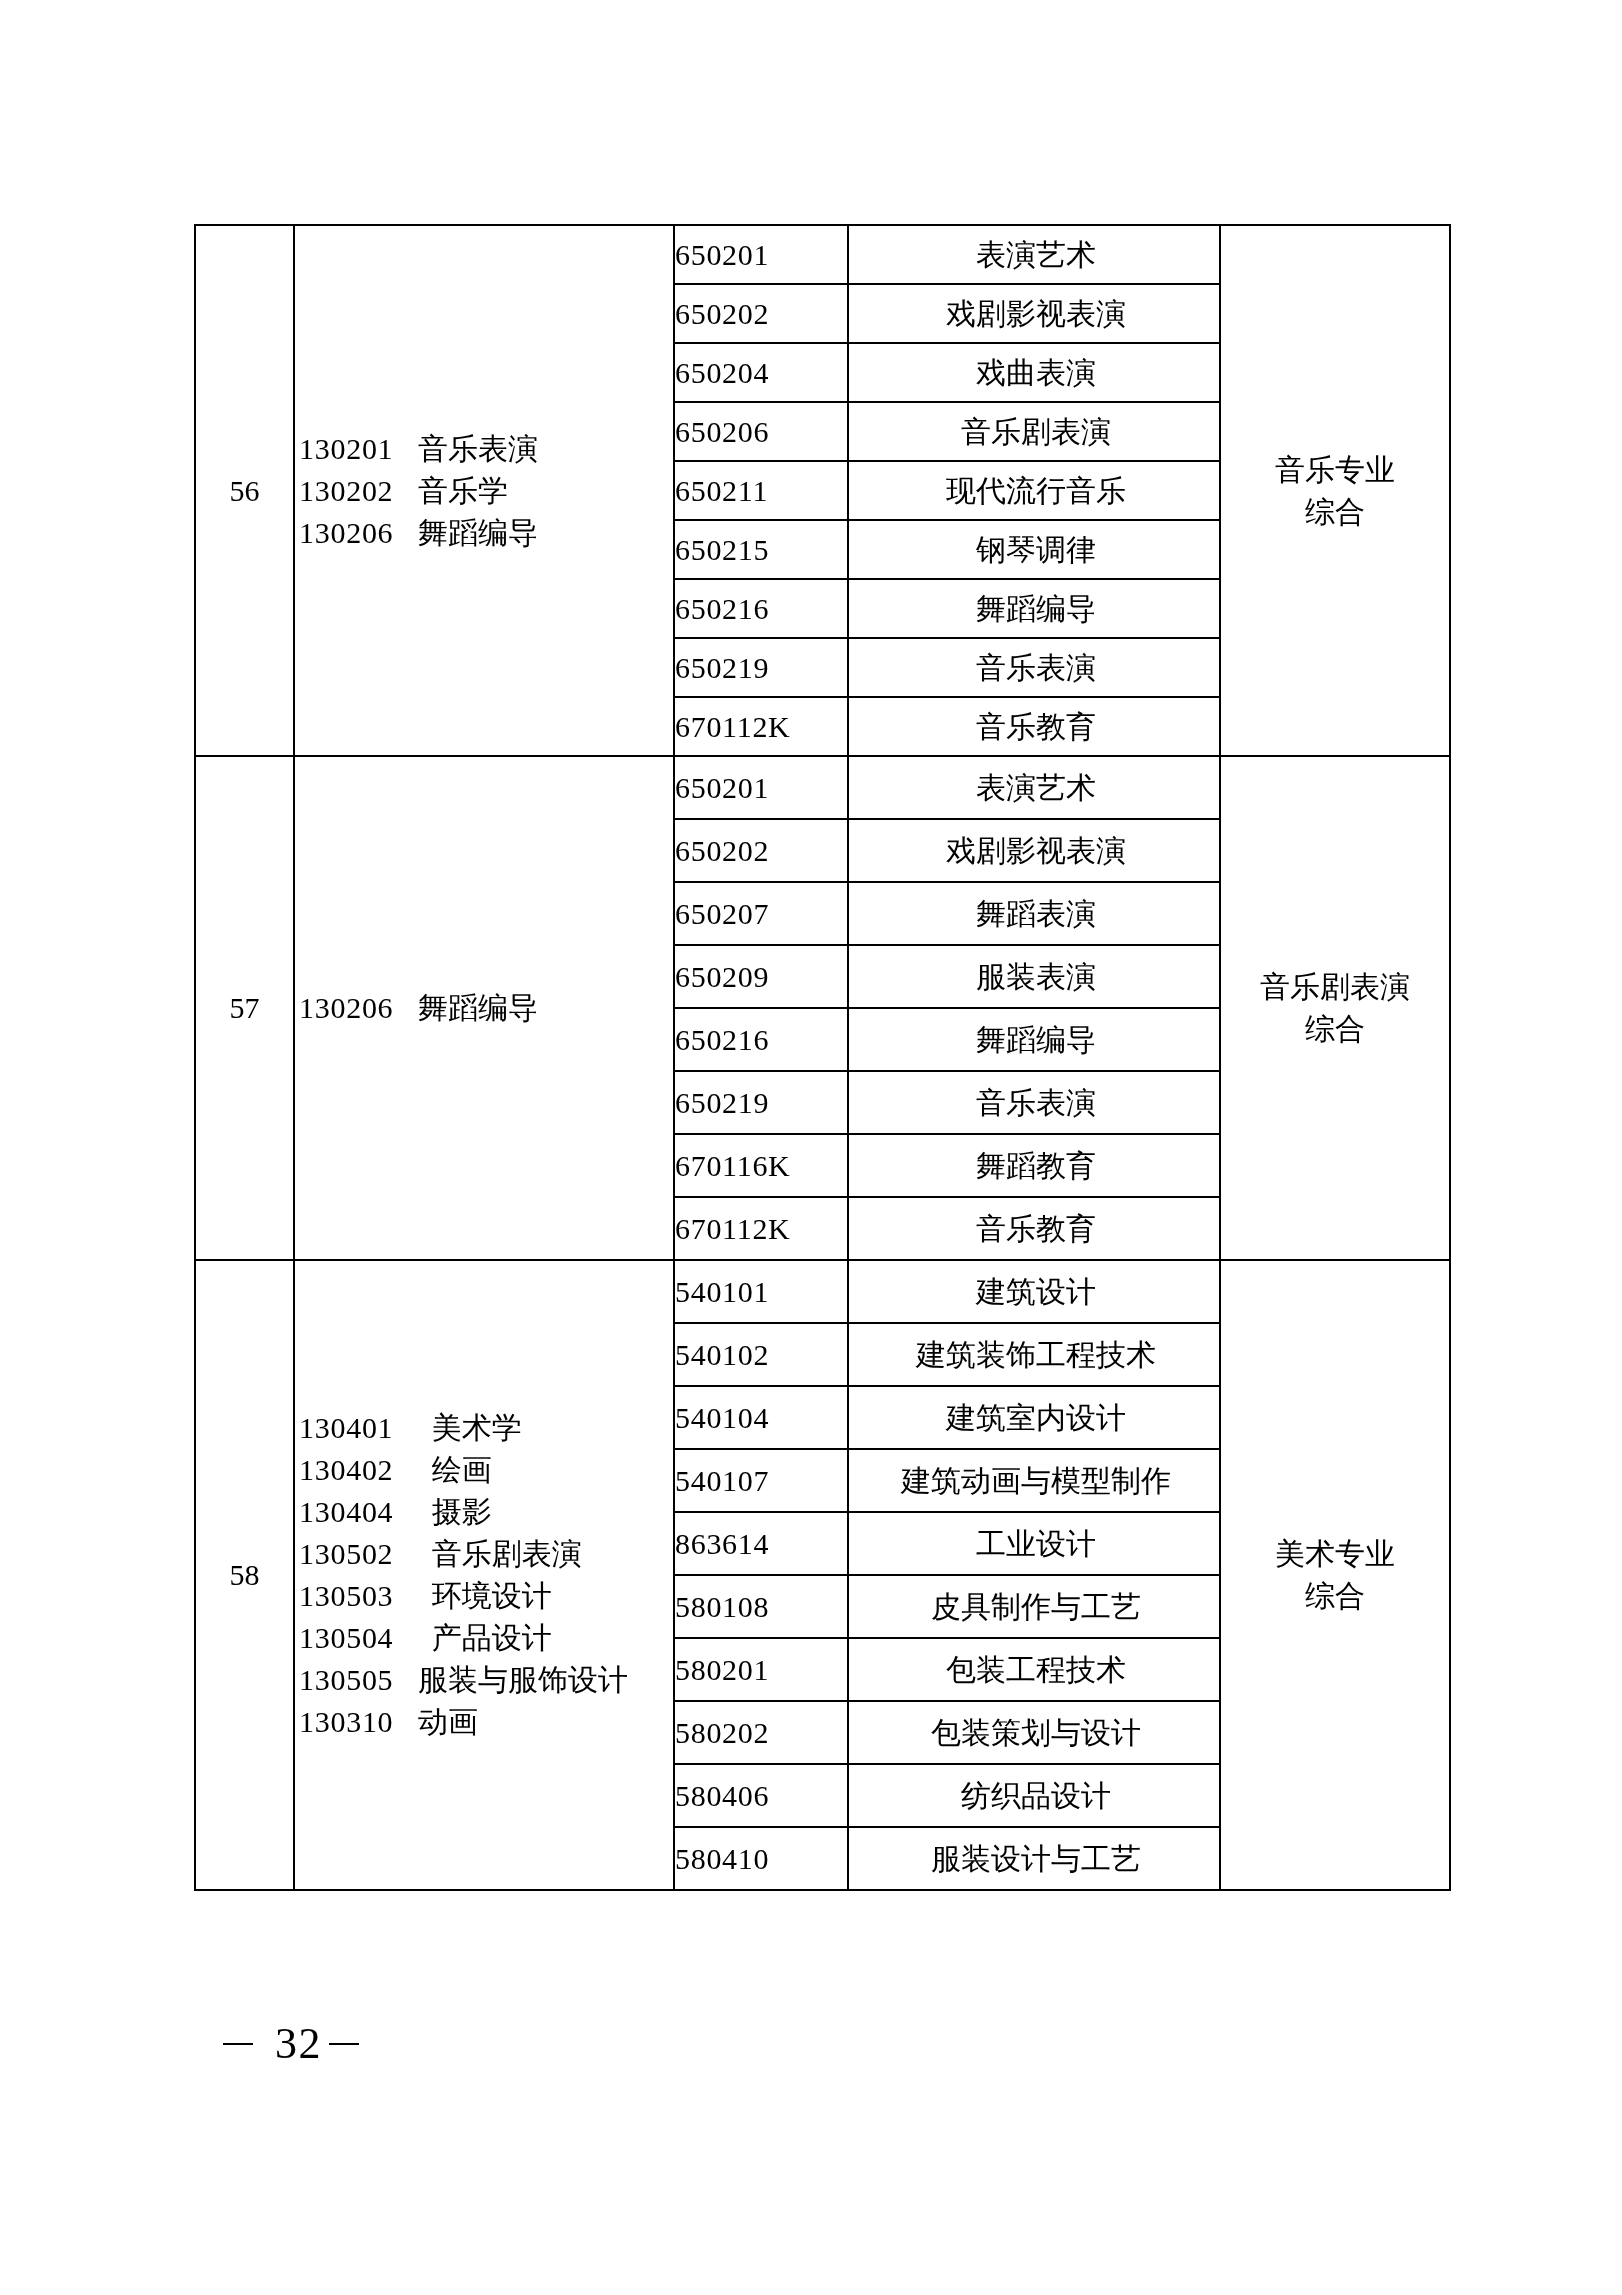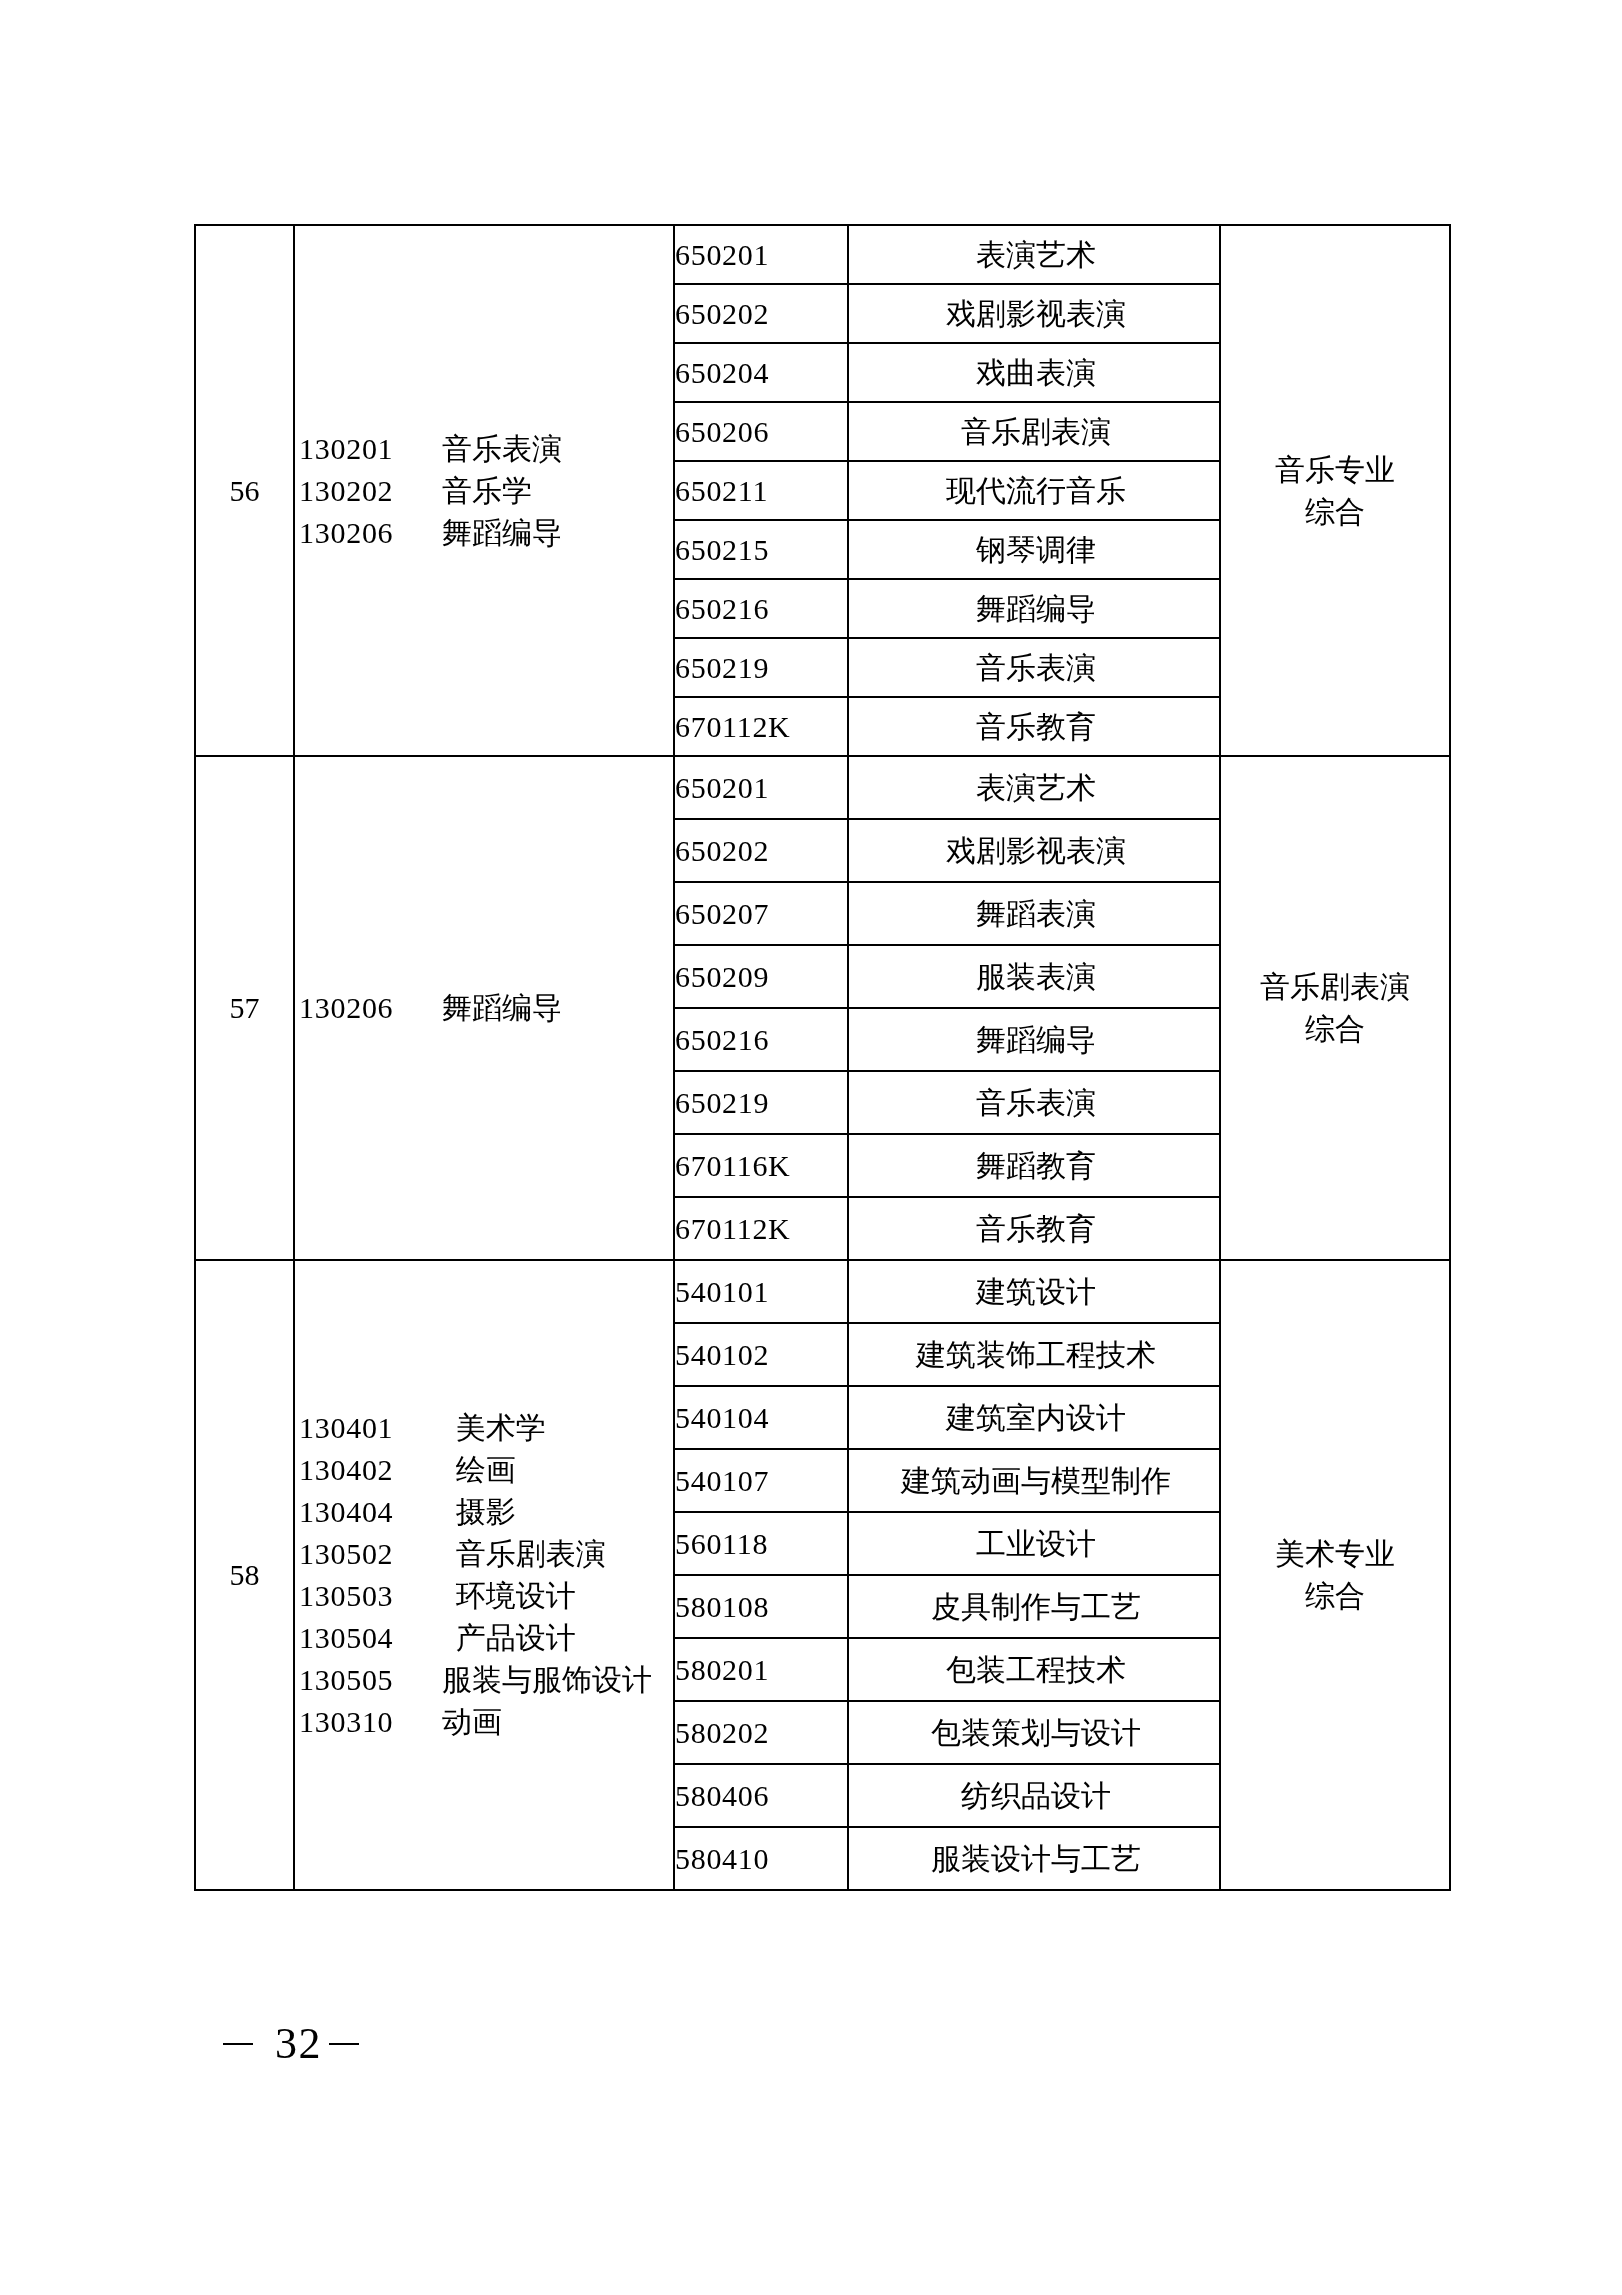--- a/index.html
+++ b/index.html
@@ -31,21 +31,21 @@
     }
     .col-no { width: 97px; text-align: center; }
     .col-bach { width: 378px; text-align: left; }
     .col-code { width: 172px; text-align: left; letter-spacing: 0.7px; }
     .col-name { width: 366px; text-align: center; padding-left: 4.1px !important; }
     .col-exam { width: 228px; text-align: center; }
     .bach-list {
       padding-left: 4.1px;
       line-height: 42px;
     }
-    .bach-item { display: flex; white-space: nowrap; gap: 24px; }
+    .bach-item { display: flex; white-space: nowrap; }
     .bach-code { display: inline-block; width: 119px; letter-spacing: 0.7px; }
     .bach-name { display: inline-block; }
     .exam-text { line-height: 42px; }
     tr.g56 td.row-cell { height: 57px; }
     tr.g57 td.row-cell { height: 61px; }
     tr.g58 td.row-cell { height: 61px; }
     .page-number {
       position: absolute;
       left: 0;
       top: 2018px;
@@ -237,21 +237,21 @@
       </tr>
     <tr class="g58">
         <td class="col-code row-cell">540104</td>
         <td class="col-name row-cell">建筑室内设计</td>
       </tr>
     <tr class="g58">
         <td class="col-code row-cell">540107</td>
         <td class="col-name row-cell">建筑动画与模型制作</td>
       </tr>
     <tr class="g58">
-        <td class="col-code row-cell">560118</td>
+        <td class="col-code row-cell">863614</td>
         <td class="col-name row-cell">工业设计</td>
       </tr>
     <tr class="g58">
         <td class="col-code row-cell">580108</td>
         <td class="col-name row-cell">皮具制作与工艺</td>
       </tr>
     <tr class="g58">
         <td class="col-code row-cell">580201</td>
         <td class="col-name row-cell">包装工程技术</td>
       </tr>

